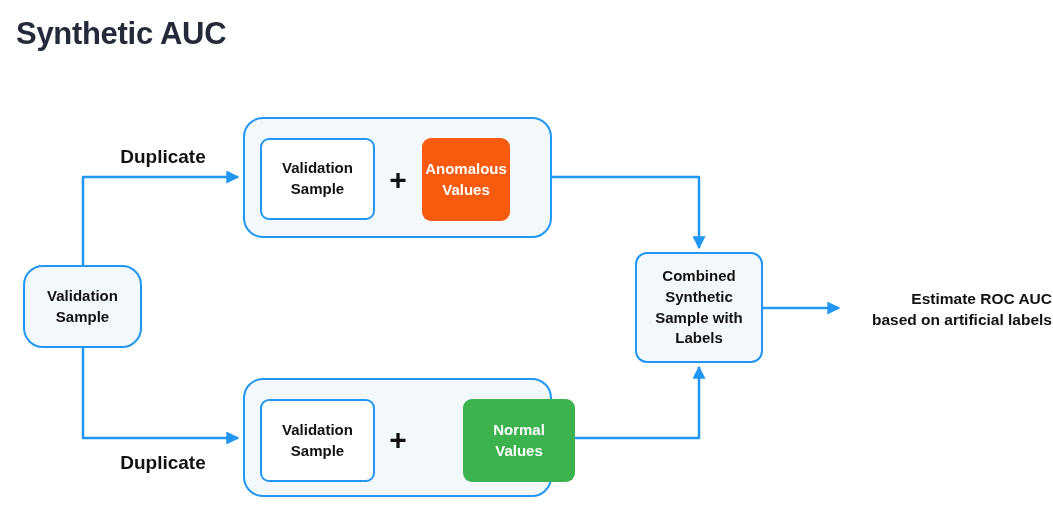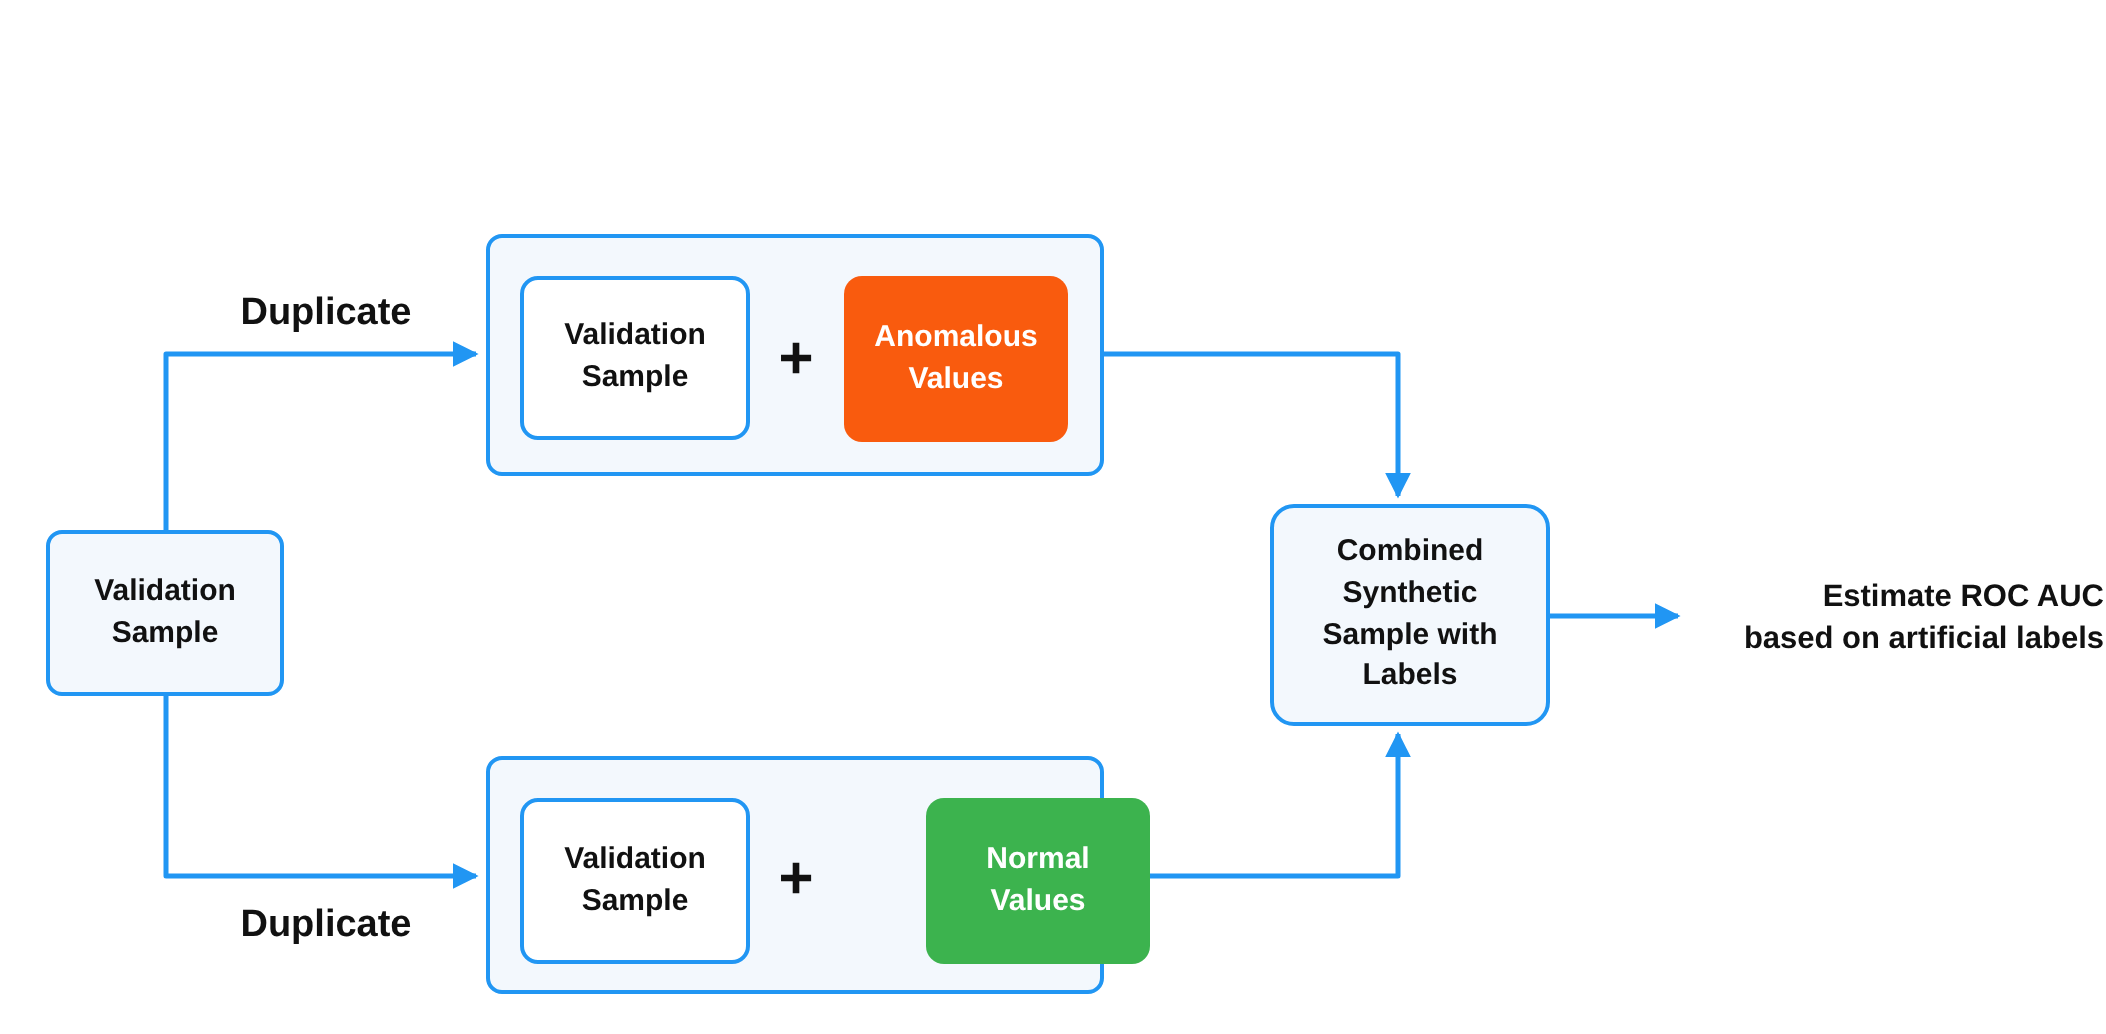--- a/index.html
+++ b/index.html
@@ -29,21 +29,21 @@
   .arrowhead{fill:var(--accent,#2196F3);}
   .node{
     position:absolute;box-sizing:border-box;
     display:flex;align-items:center;justify-content:center;
     text-align:center;font-weight:bold;color:var(--text,#111);
     font-size:15px;line-height:1.38;white-space:pre-line;
   }
   .blue-box{
     background:var(--node-fill,#F3F8FD);
     border:2.5px solid var(--accent,#2196F3);
-    border-radius:8px;
+    border-radius:20px;
   }
   .white-box{
     background:#ffffff;
     border:2.5px solid var(--accent,#2196F3);
     border-radius:9px;
   }
   .color-box{
     border:none;border-radius:9px;color:#ffffff;
   }
   .anomalous-box{background:var(--anomalous,#F95B0E);}
@@ -59,20 +59,21 @@
   .output-text{
     position:absolute;font-size:15.5px;font-weight:bold;color:var(--text,#111);
     text-align:right;line-height:1.35;white-space:pre-line;
   }
 </style>
 </head>
 <body>
 
 <div class="stage">
 
+  <h1 class="title">Synthetic AUC</h1>
 
   <svg class="edges" viewBox="0 0 1053 517" xmlns="http://www.w3.org/2000/svg">
     <defs>
       <marker id="arrow" viewBox="0 0 10 10" refX="9" refY="5" markerWidth="5.2" markerHeight="5.2" orient="auto">
         <polygon class="arrowhead" points="0,0 10,5 0,10" fill="#2196F3"></polygon>
       </marker>
     </defs>
     <path class="edge" d="M 83 265 L 83 177 L 238 177" marker-end="url(#arrow)"></path>
     <path class="edge" d="M 83 348 L 83 438 L 238 438" marker-end="url(#arrow)"></path>
     <path class="edge" d="M 552 177 L 699 177 L 699 248" marker-end="url(#arrow)"></path>
@@ -84,33 +85,33 @@
 
   <div class="edge-label" style="left:113px;top:452px;width:100px;">Duplicate</div>
 
   <div class="node blue-box" style="left:23px;top:265px;width:119px;height:83px;">Validation
 Sample</div>
 
   <div class="node blue-box" style="left:243px;top:117px;width:309px;height:121px;">
     <div class="node white-box" style="left:15px;top:19px;width:115px;height:82px;">Validation
 Sample</div>
     <div class="plus" style="left:153px;top:61px;">+</div>
-    <div class="node color-box anomalous-box" style="left:177px;top:19px;width:112px;height:83px;">Anomalous
+    <div class="node color-box anomalous-box" style="left:177px;top:19px;width:88px;height:83px;">Anomalous
 Values</div>
   </div>
 
   <div class="node blue-box" style="left:243px;top:378px;width:309px;height:119px;">
     <div class="node white-box" style="left:15px;top:19px;width:115px;height:83px;">Validation
 Sample</div>
     <div class="plus" style="left:153px;top:60px;">+</div>
     <div class="node color-box normal-box" style="left:177px;top:19px;width:112px;height:83px;">Normal
 Values</div>
   </div>
 
-  <div class="node blue-box" style="left:635px;top:252px;width:140px;height:111px;border-radius:12px;">Combined
+  <div class="node blue-box" style="left:635px;top:252px;width:128px;height:111px;border-radius:12px;">Combined
 Synthetic
 Sample with
 Labels</div>
 
   <div class="output-text" style="left:848px;top:289px;width:204px;">Estimate ROC AUC
 based on artificial labels</div>
 
 </div>
 
 </body></html>

